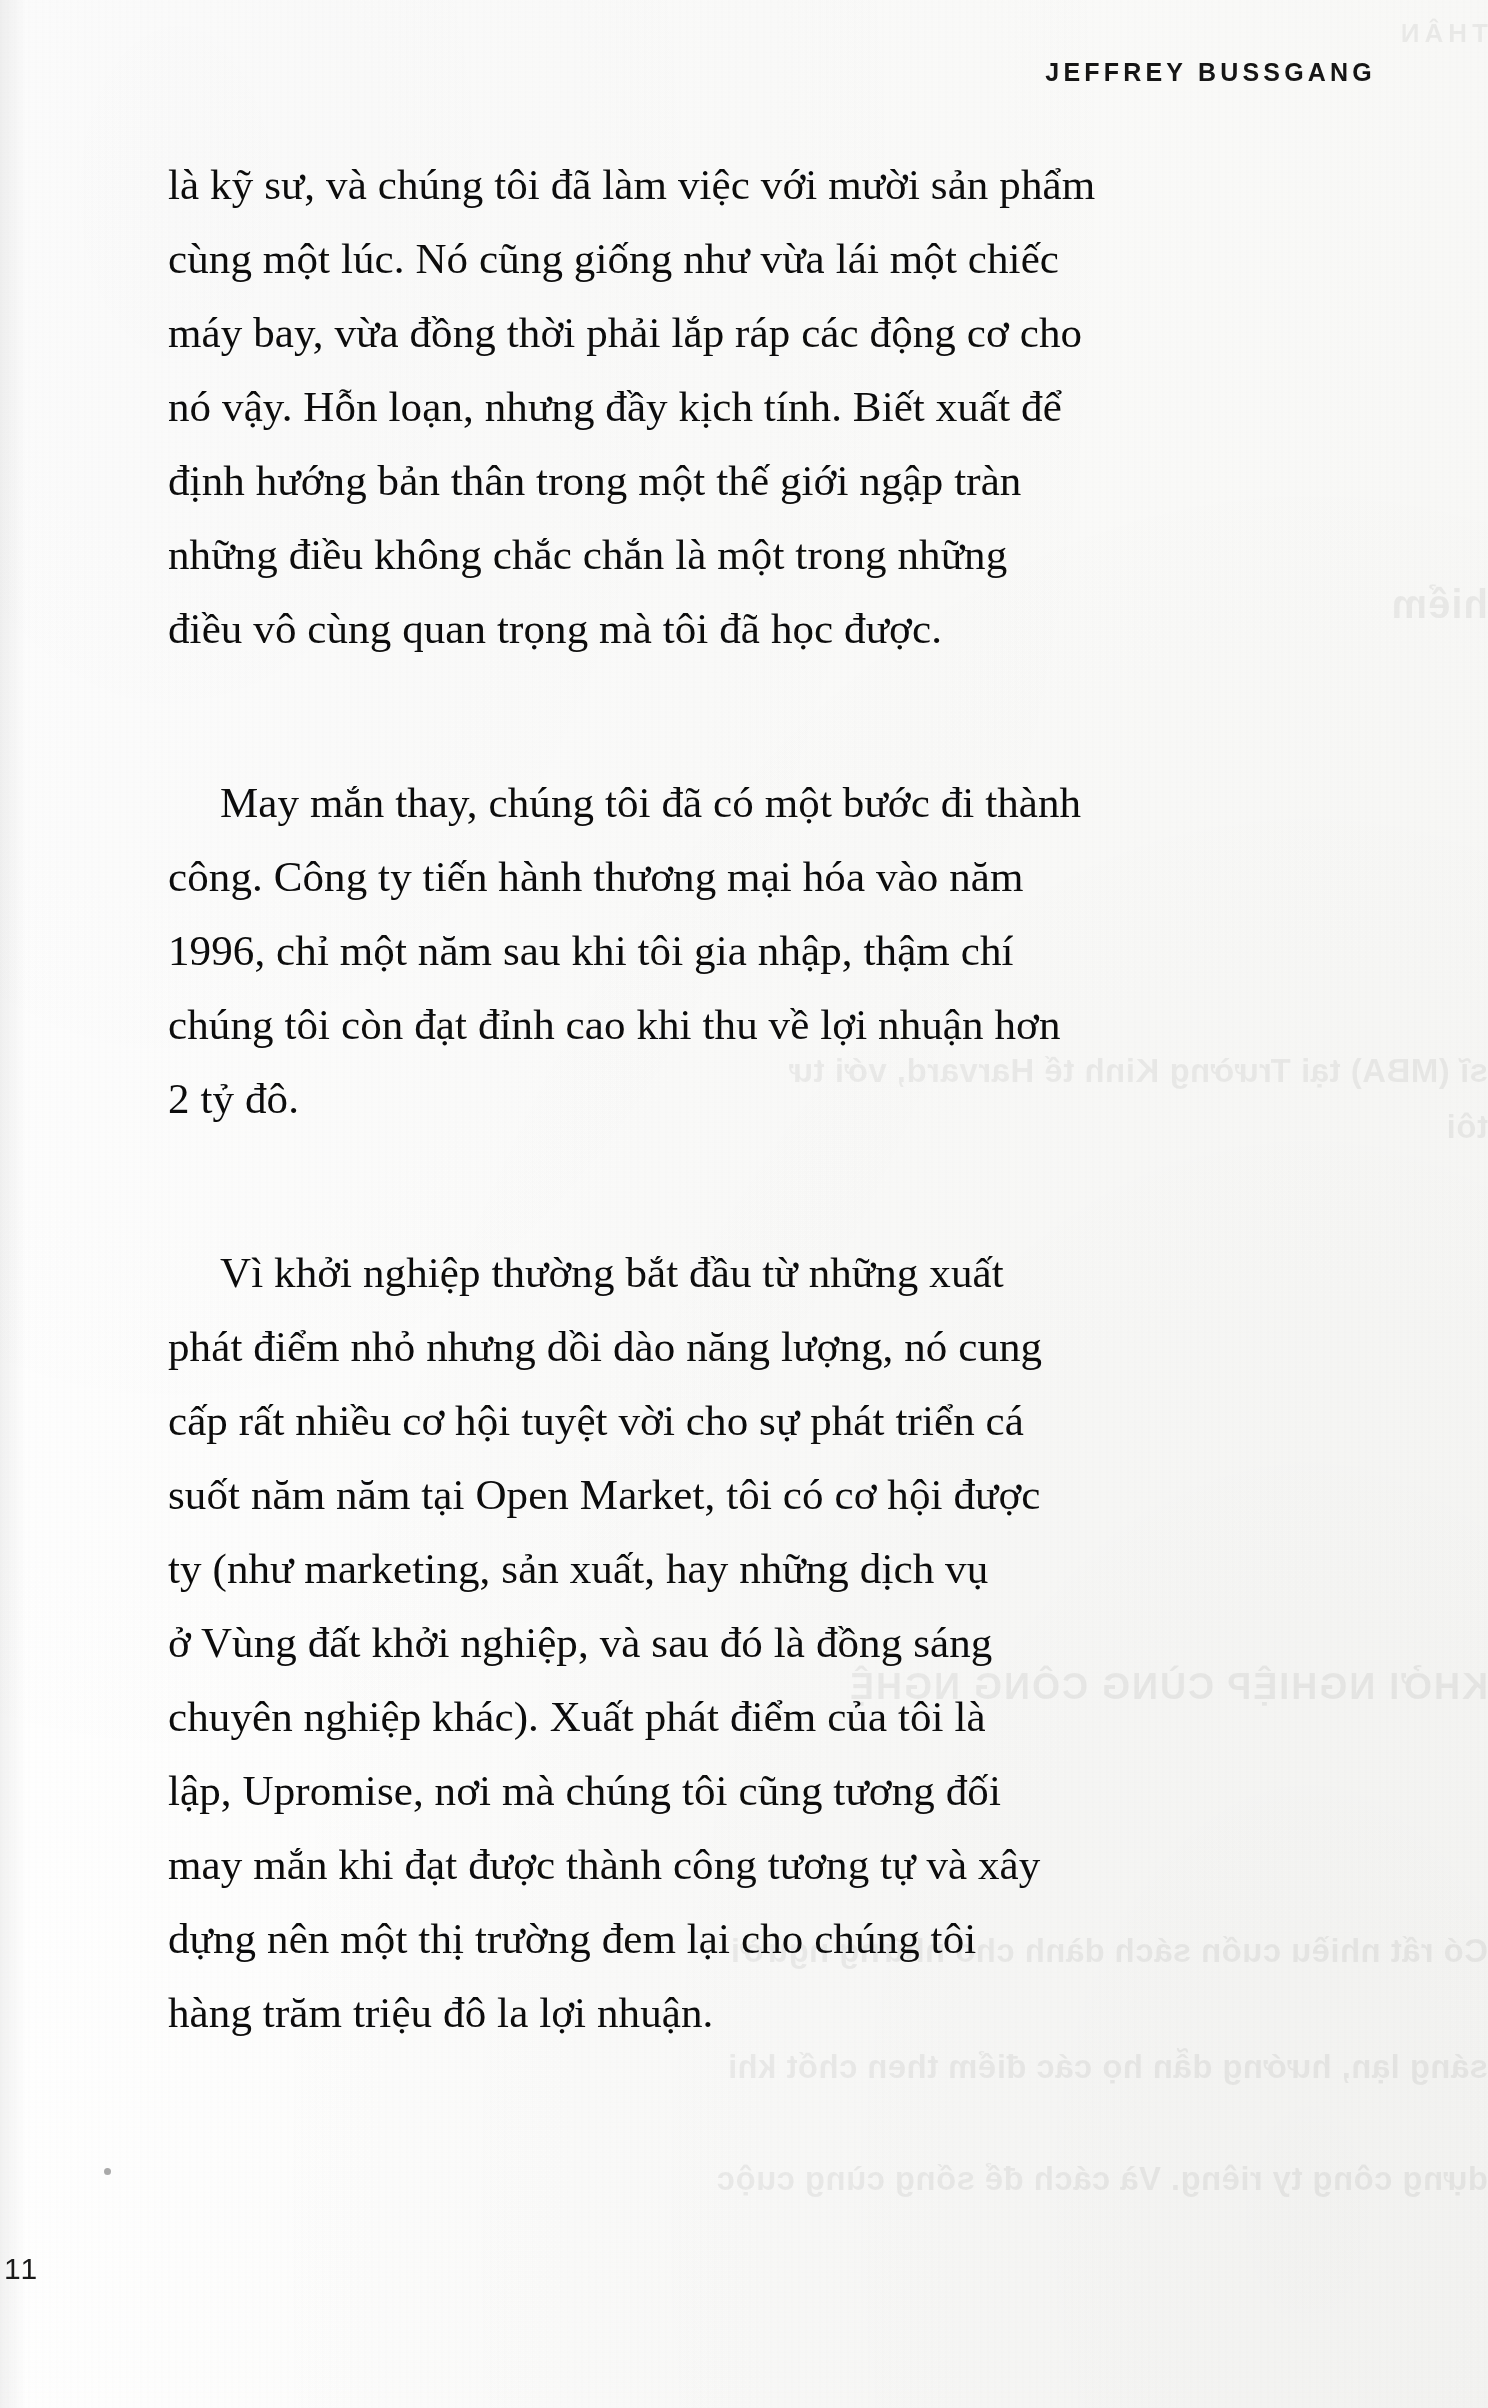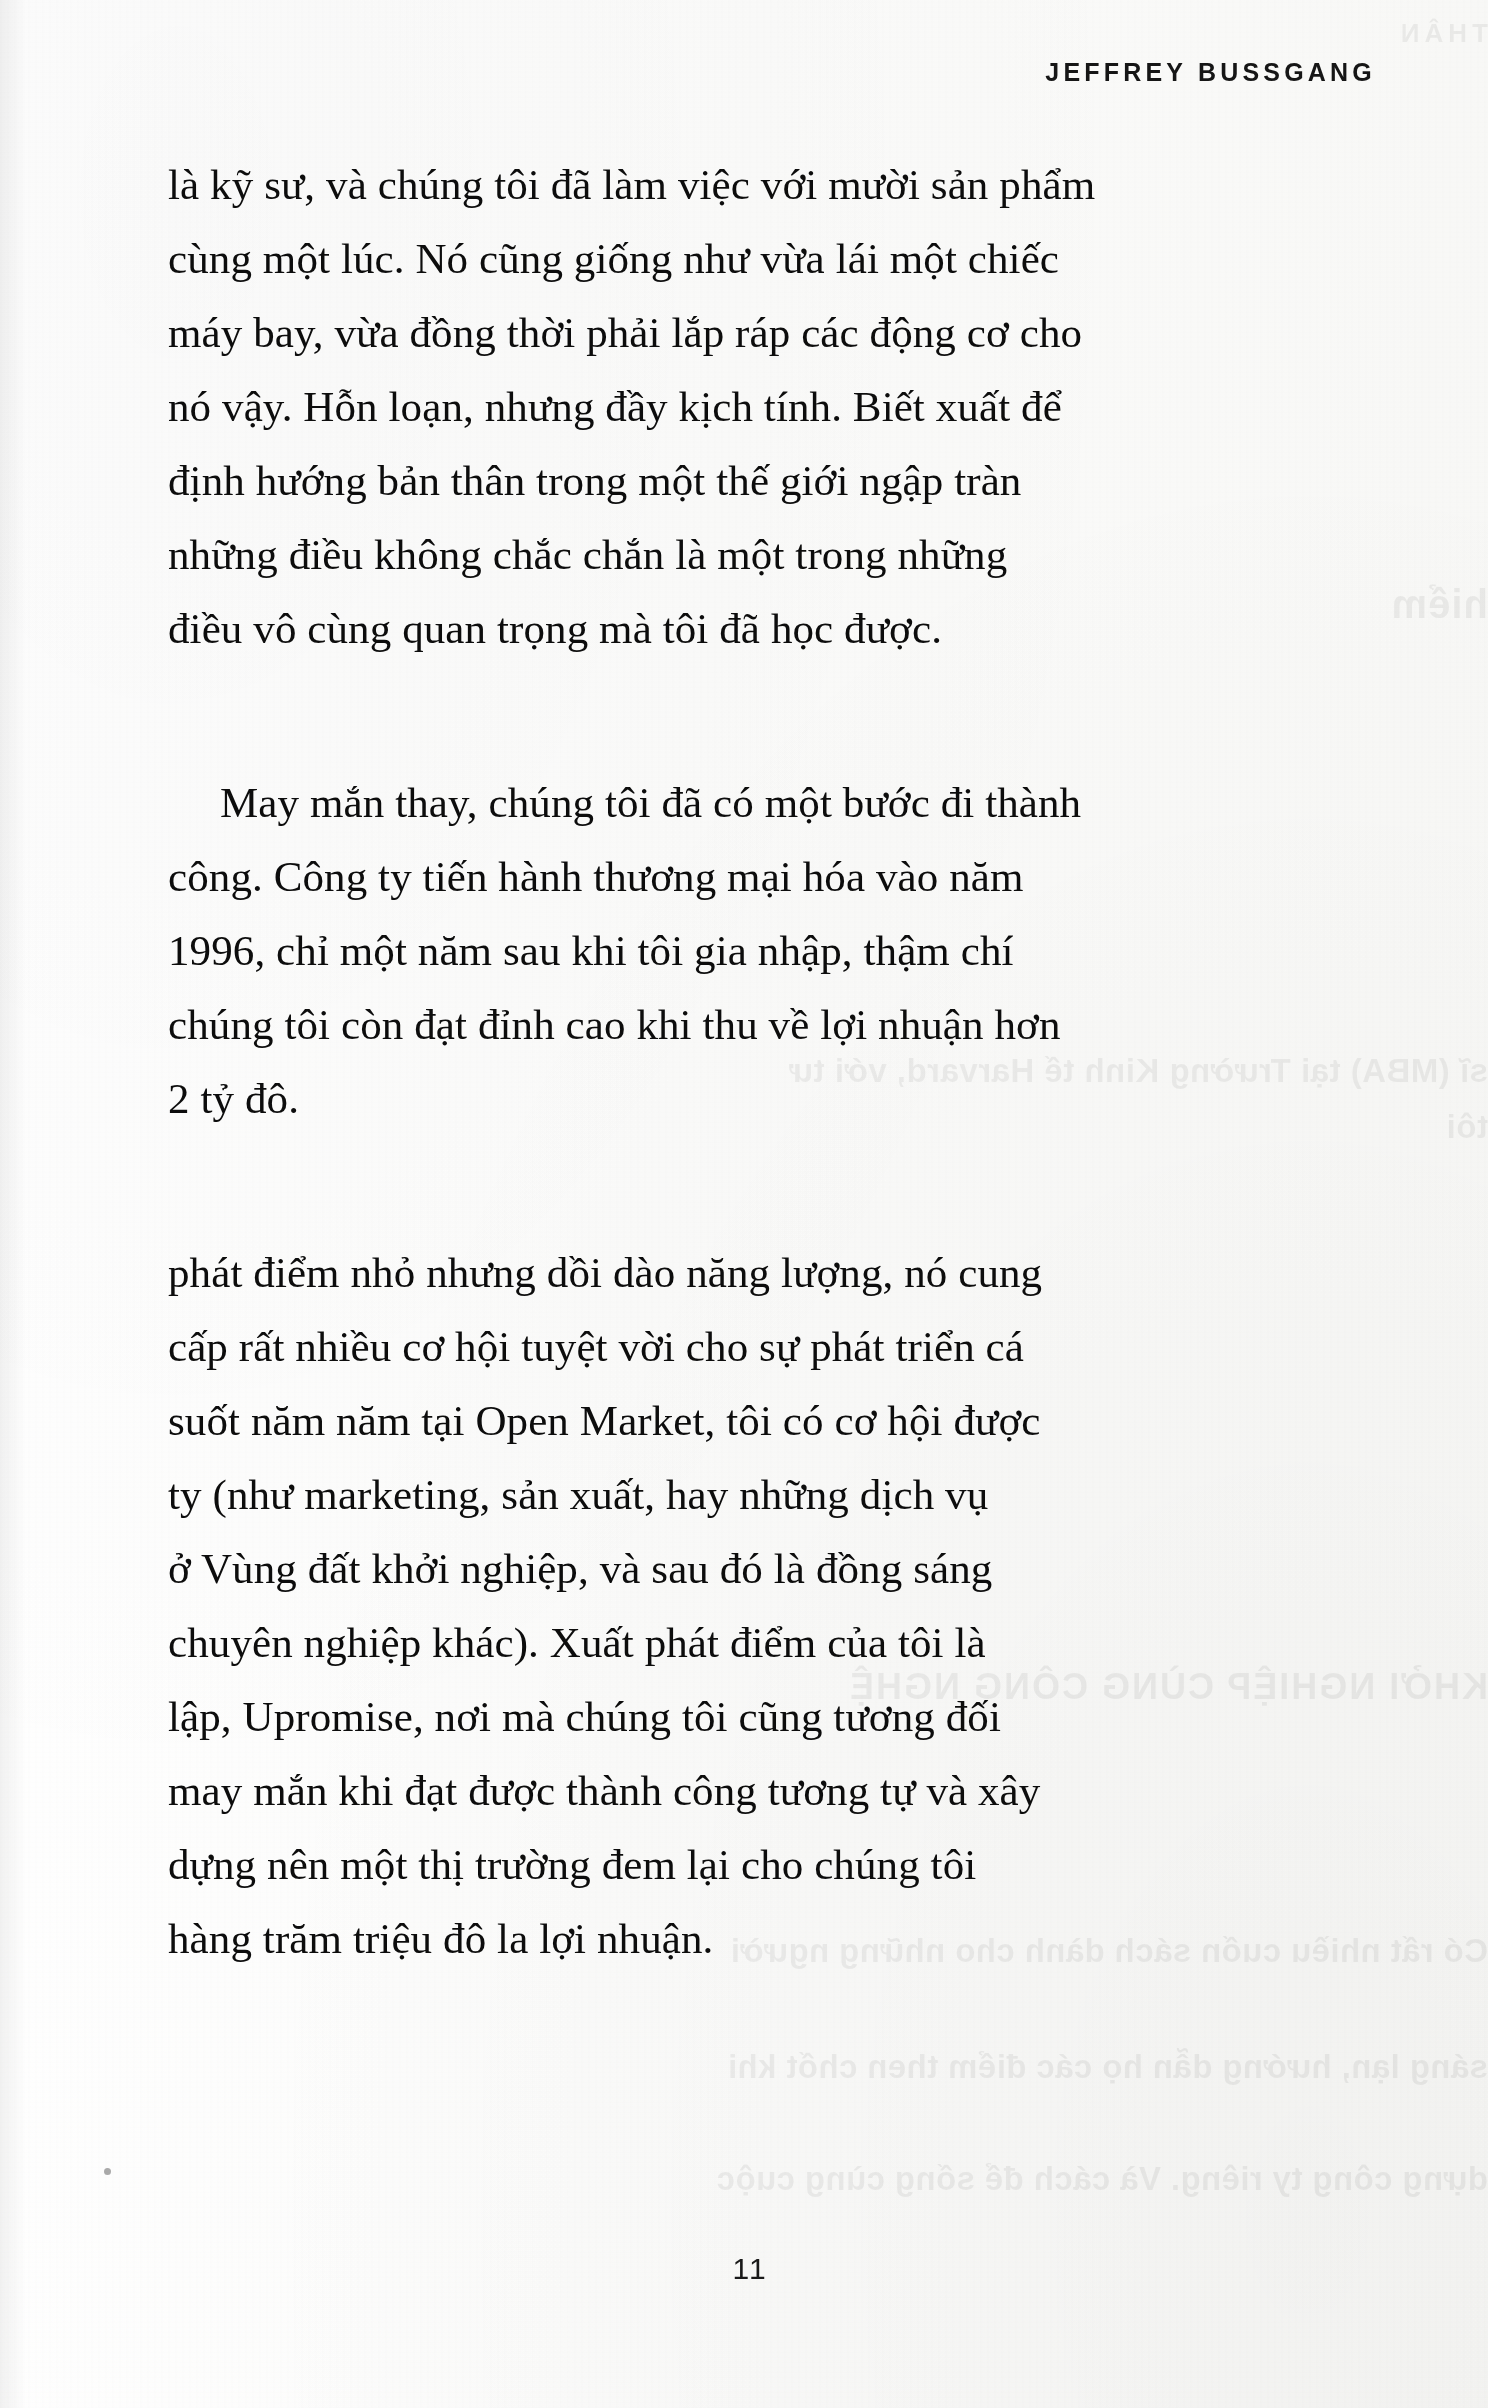--- a/index.html
+++ b/index.html
@@ -100,24 +100,23 @@
     width: 100%;
   }
 
   .line {
     display: block;
   }
 
   
   .folio {
     position: absolute;
-    left: 12px;
+    left: 4px;
     right: 0;
     top: 2252px;
-    text-align: center;
     font-family: "Liberation Sans", "DejaVu Sans", sans-serif;
     font-size: 30px;
     letter-spacing: 2px;
     color: #1a1a1a;
   }
 
   
   .speck {
     position: absolute;
     left: 104px;
@@ -171,20 +170,21 @@
         <span class="line">điều vô cùng quan trọng mà tôi đã học được.</span>
       </p>
       <p class="para">
         <span class="line"><span class="indent"></span><span>May mắn thay, chúng tôi đã có một bước đi thành</span></span>
         <span class="line">công. Công ty tiến hành thương mại hóa vào năm</span>
         <span class="line">1996, chỉ một năm sau khi tôi gia nhập, thậm chí</span>
         <span class="line">chúng tôi còn đạt đỉnh cao khi thu về lợi nhuận hơn</span>
         <span class="line">2 tỷ đô.</span>
       </p>
       <p class="para">
+        <span class="line"><span class="indent"></span><span>Vì khởi nghiệp thường bắt đầu từ những xuất</span></span>
         <span class="line">phát điểm nhỏ nhưng dồi dào năng lượng, nó cung</span>
         <span class="line">cấp rất nhiều cơ hội tuyệt vời cho sự phát triển cá</span>
         <span class="line">suốt năm năm tại Open Market, tôi có cơ hội được</span>
         <span class="line">ty (như marketing, sản xuất, hay những dịch vụ</span>
         <span class="line">ở Vùng đất khởi nghiệp, và sau đó là đồng sáng</span>
         <span class="line">chuyên nghiệp khác). Xuất phát điểm của tôi là</span>
         <span class="line">lập, Upromise, nơi mà chúng tôi cũng tương đối</span>
         <span class="line">may mắn khi đạt được thành công tương tự và xây</span>
         <span class="line">dựng nên một thị trường đem lại cho chúng tôi</span>
         <span class="line">hàng trăm triệu đô la lợi nhuận.</span>

